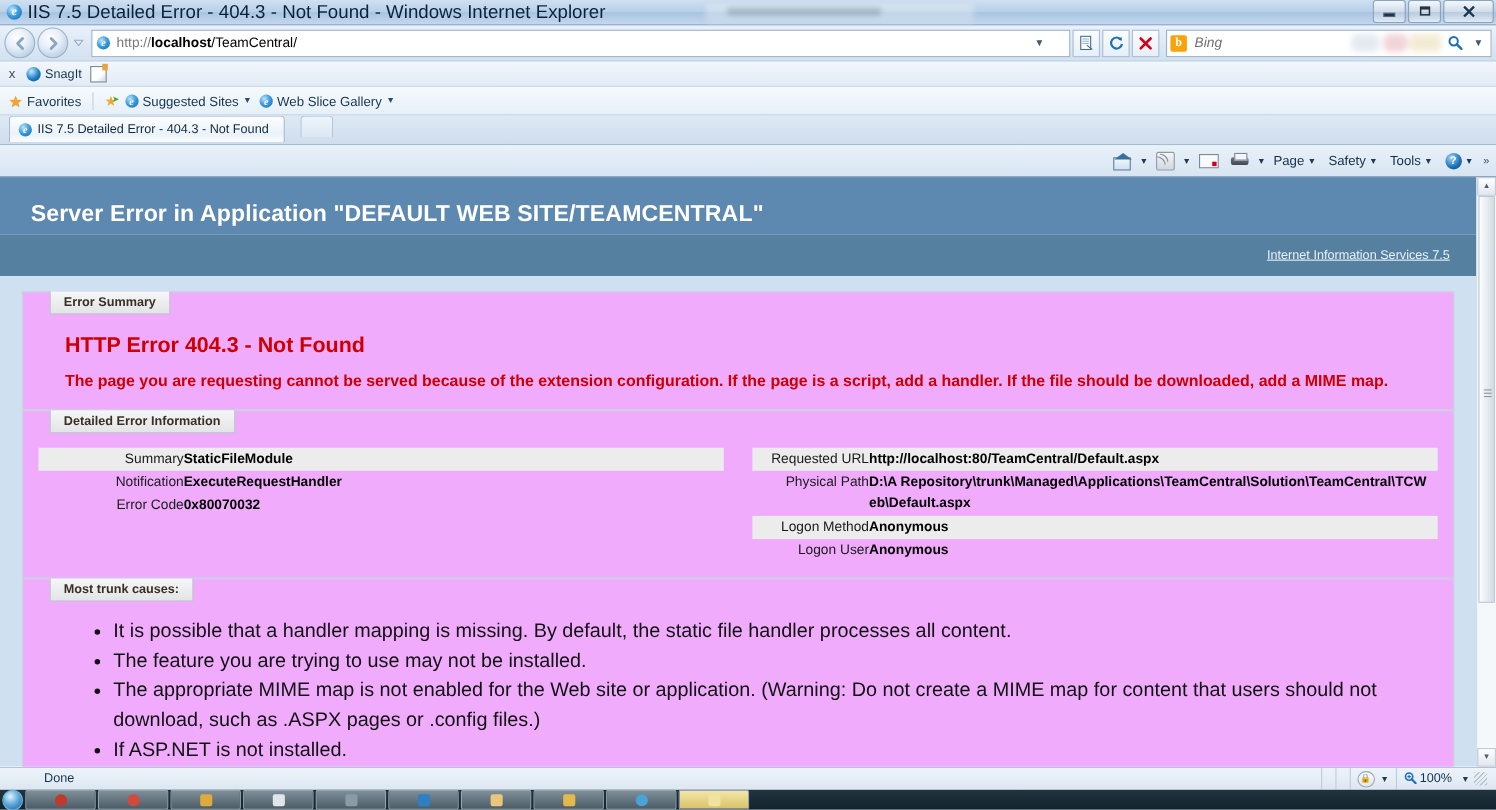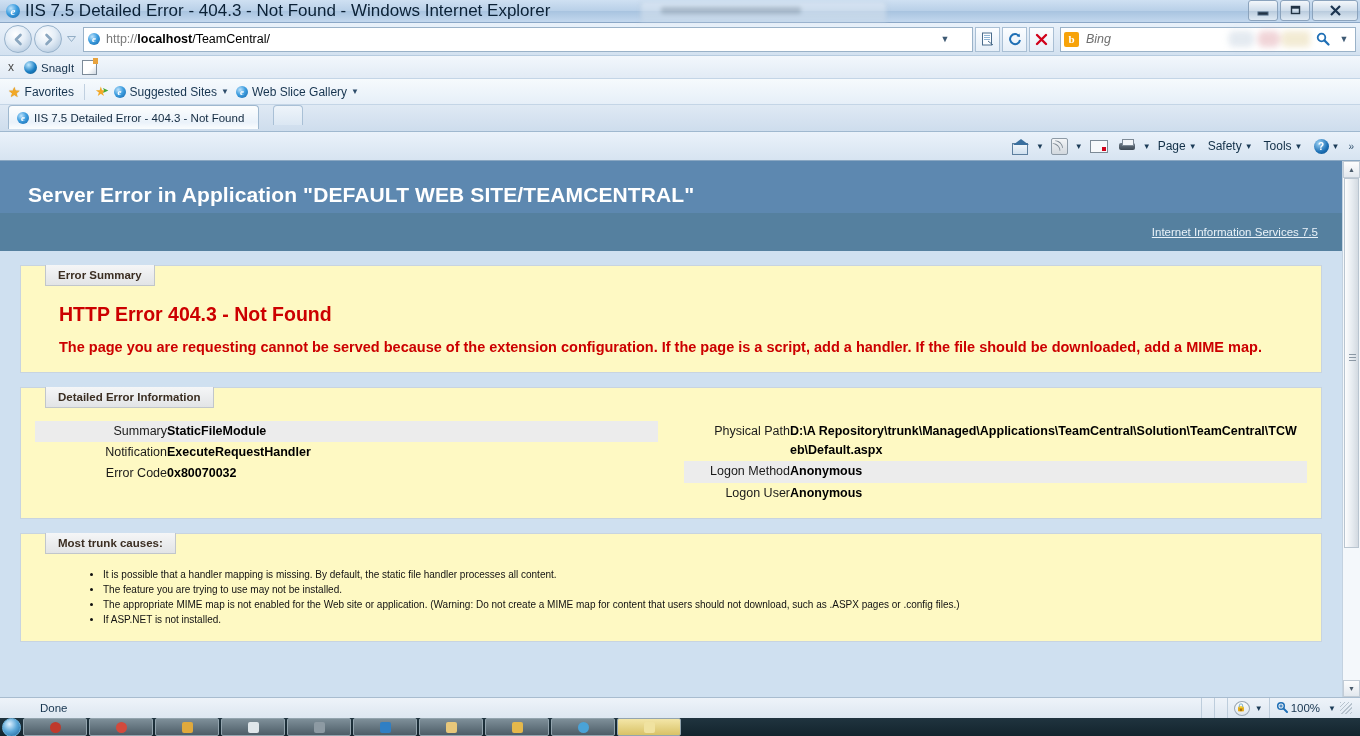--- a/index.html
+++ b/index.html
@@ -199,21 +199,21 @@
     font-family:"Liberation Sans",sans-serif;
   }
   .err-sub{
     background:#55809f;height:38px;display:flex;align-items:center;justify-content:flex-end;
     padding-right:24px;color:#e9f2f9;font-size:11.5px;text-decoration:underline;
   }
 
   .body-area{background:#cfe0f0;padding:14px 20px 0 20px;box-sizing:border-box;height:calc(100% - 90px);}
 
   .panel{
-    background:#fef9c3;border:1px solid #c8d4e0;margin-bottom:14px;position:relative;
+    background:#f0abfc;border:1px solid #c8d4e0;position:relative;
     padding:0 14px 14px 14px;
   }
   .panel-tab{
     display:inline-block;margin:-1px 0 0 10px;padding:4px 12px 4px 12px;
     background:linear-gradient(to bottom,#f5f6f7,#e2e4e6);
     border:1px solid #c1c6cb;border-top:none;
     font-size:11.5px;font-weight:bold;color:#3b2e22;position:relative;top:-1px;
   }
   .panel-inner{padding:6px 24px 0 24px;}
 
@@ -227,21 +227,21 @@
   .info-grid{display:flex;gap:26px;padding:12px 0 0 0;}
   .info-col{flex:1 1 0;min-width:0;}
   .irow{display:flex;font-size:12.5px;line-height:1.55;padding:1px 4px;box-sizing:border-box;}
   .irow.alt{background:#ececec;}
   .ilabel{flex:0 0 auto;text-align:right;color:#1a1a1a;white-space:nowrap;}
   .ival{font-weight:bold;color:#000;word-break:break-all;}
   .col-left .ilabel{width:128px;}
   .col-right .ilabel{width:102px;}
 
   ul.causes{margin:12px 0 0 0;padding-left:68px;}
-  ul.causes li{font-size:10px;color:#111;line-height:1.5;}
+  ul.causes li{font-size:18px;color:#111;line-height:1.5;}
 
   
   .vscroll{
     flex:0 0 17px;width:17px;background:#eef3f8;border-left:1px solid #c3d2e0;
     display:flex;flex-direction:column;align-items:center;
   }
   .sb-arrow{
     width:17px;height:17px;background:linear-gradient(to bottom,#fdfdfd,#e2e8ee);
     border:1px solid #c2ccd6;box-sizing:border-box;color:#4b5b6b;font-size:7px;
     display:flex;align-items:center;justify-content:center;
@@ -487,20 +487,24 @@
               <div class="irow">
                 <span class="ilabel">Notification</span>
                 <span class="ival">ExecuteRequestHandler</span>
               </div>
               <div class="irow">
                 <span class="ilabel">Error Code</span>
                 <span class="ival">0x80070032</span>
               </div>
             </div>
             <div class="info-col col-right">
+              <div class="irow alt">
+                <span class="ilabel">Requested URL</span>
+                <span class="ival">http://localhost:80/TeamCentral/Default.aspx</span>
+              </div>
               <div class="irow">
                 <span class="ilabel">Physical Path</span>
                 <span class="ival">D:\A Repository\trunk\Managed\Applications\TeamCentral\Solution\TeamCentral\TCWeb\Default.aspx</span>
               </div>
               <div class="irow alt">
                 <span class="ilabel">Logon Method</span>
                 <span class="ival">Anonymous</span>
               </div>
               <div class="irow">
                 <span class="ilabel">Logon User</span>

